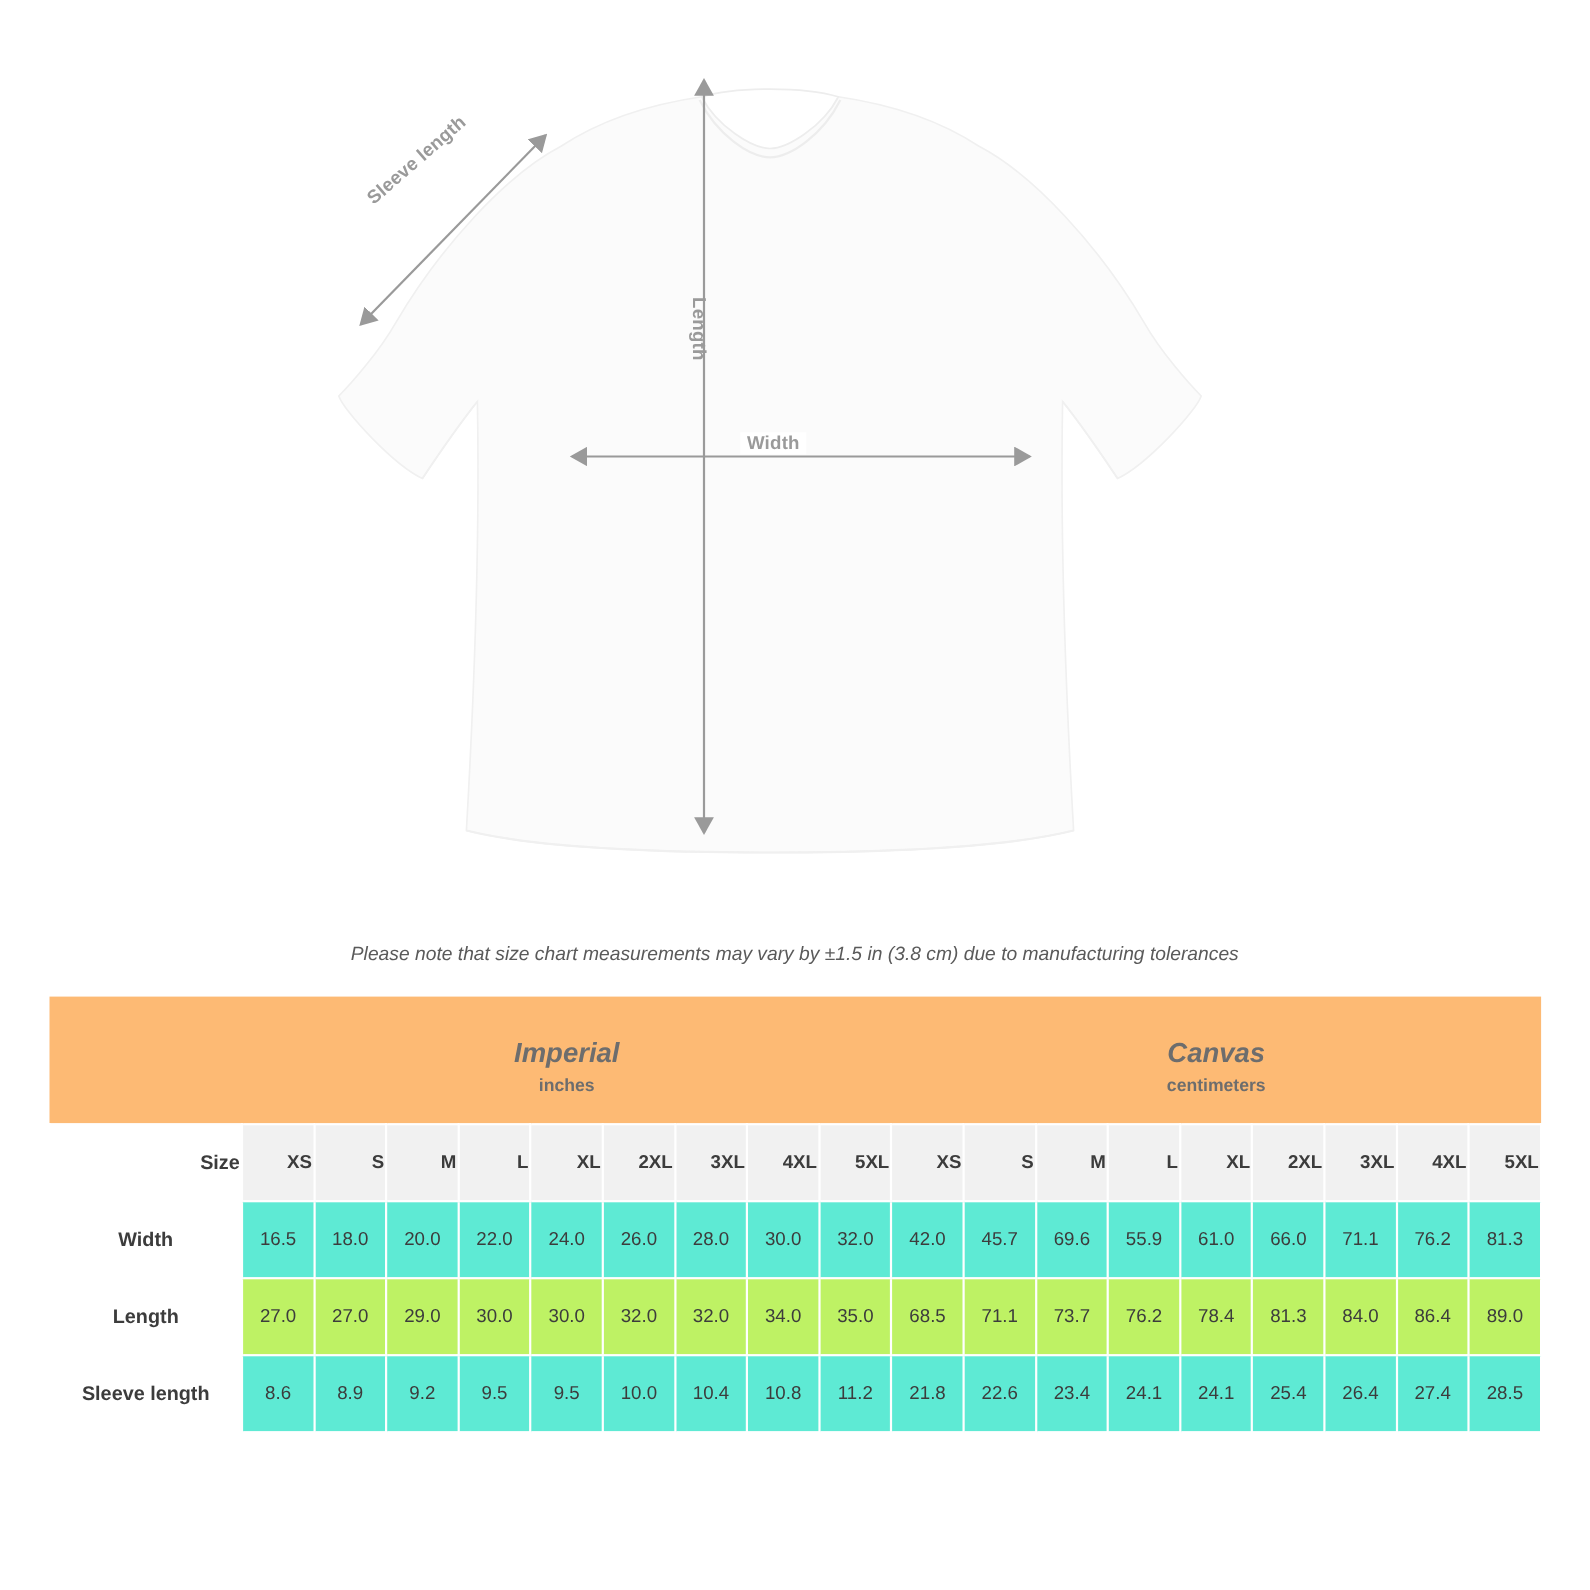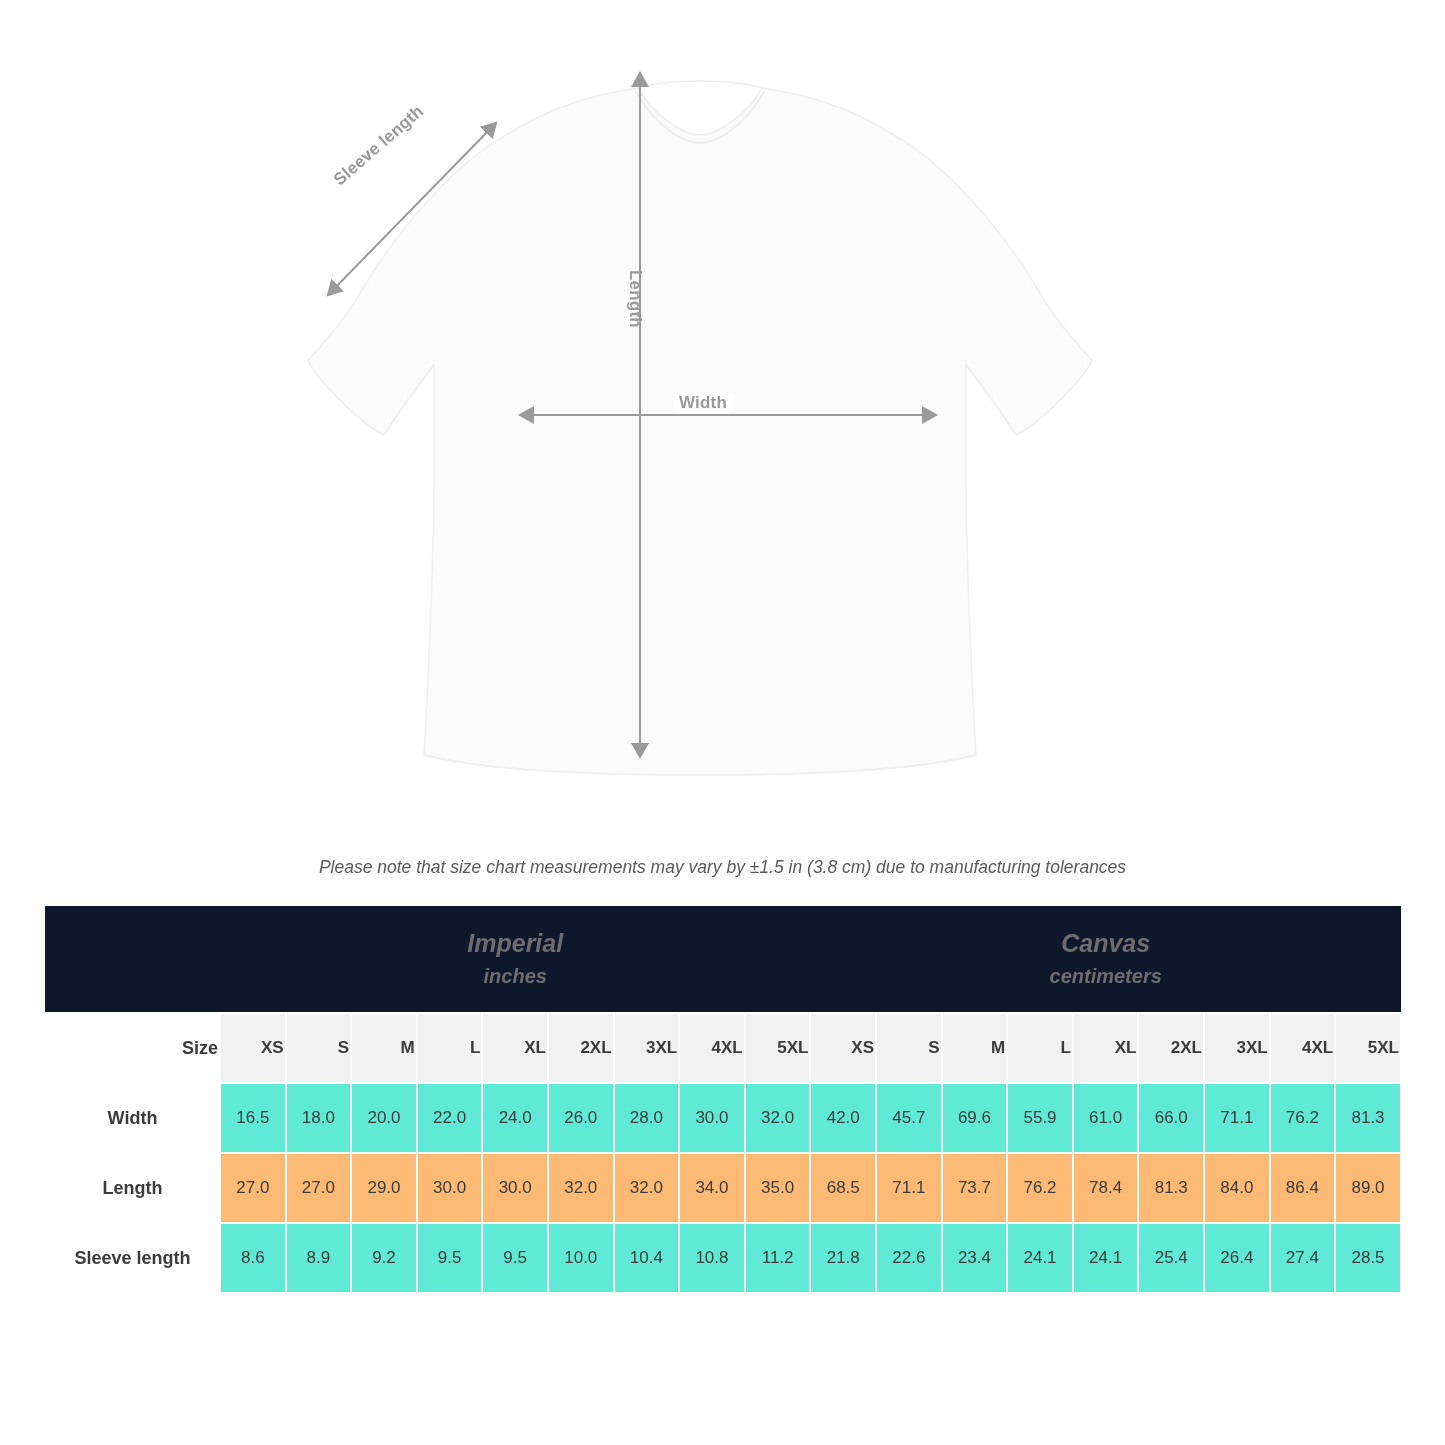--- a/index.html
+++ b/index.html
@@ -95,34 +95,33 @@
   
   .table-wrap {
     margin: 28px 44px 0 44px;
   }
   table.size-table {
     border-collapse: collapse;
     width: 1357px;
     table-layout: fixed;
   }
   table.size-table tr.unit-row th {
-    background: #0f172a;
-    padding: 22px 0 24px 0;
+    background: #fdba74;
+    padding: 36px 0 24px 0;
     border: none;
   }
   .unit-name {
     font-size: 25px;
     font-style: italic;
     font-weight: bold;
     color: #6d6d6d;
     line-height: 1.25;
   }
   .unit-sub {
-    font-size: 20px;
-    font-style: italic;
+    font-size: 16px;
     color: #6d6d6d;
     margin-top: 6px;
     text-align: center;
   }
 
   table.size-table th, table.size-table td {
     text-align: center;
     font-size: 17px;
     color: #3c3c3c;
     border: 2px solid #ffffff;
@@ -135,21 +134,21 @@
     text-align: right;
   }
   tr.header-row th.rowlabel {
     background: #ffffff;
     font-size: 18px;
   }
   tr.data-row td {
     height: 66px;
   }
   tr.data-row.odd td { background: #5eead4; }
-  tr.data-row.even td { background: #fdba74; }
+  tr.data-row.even td { background: #bef264; }
   tr.data-row td.rowlabel {
     background: #ffffff;
     font-weight: bold;
     font-size: 18px;
     color: #3c3c3c;
   }
   .col-label { width: 175px; }
   .col-v { width: 65.6px; }
 </style>
 </head>

